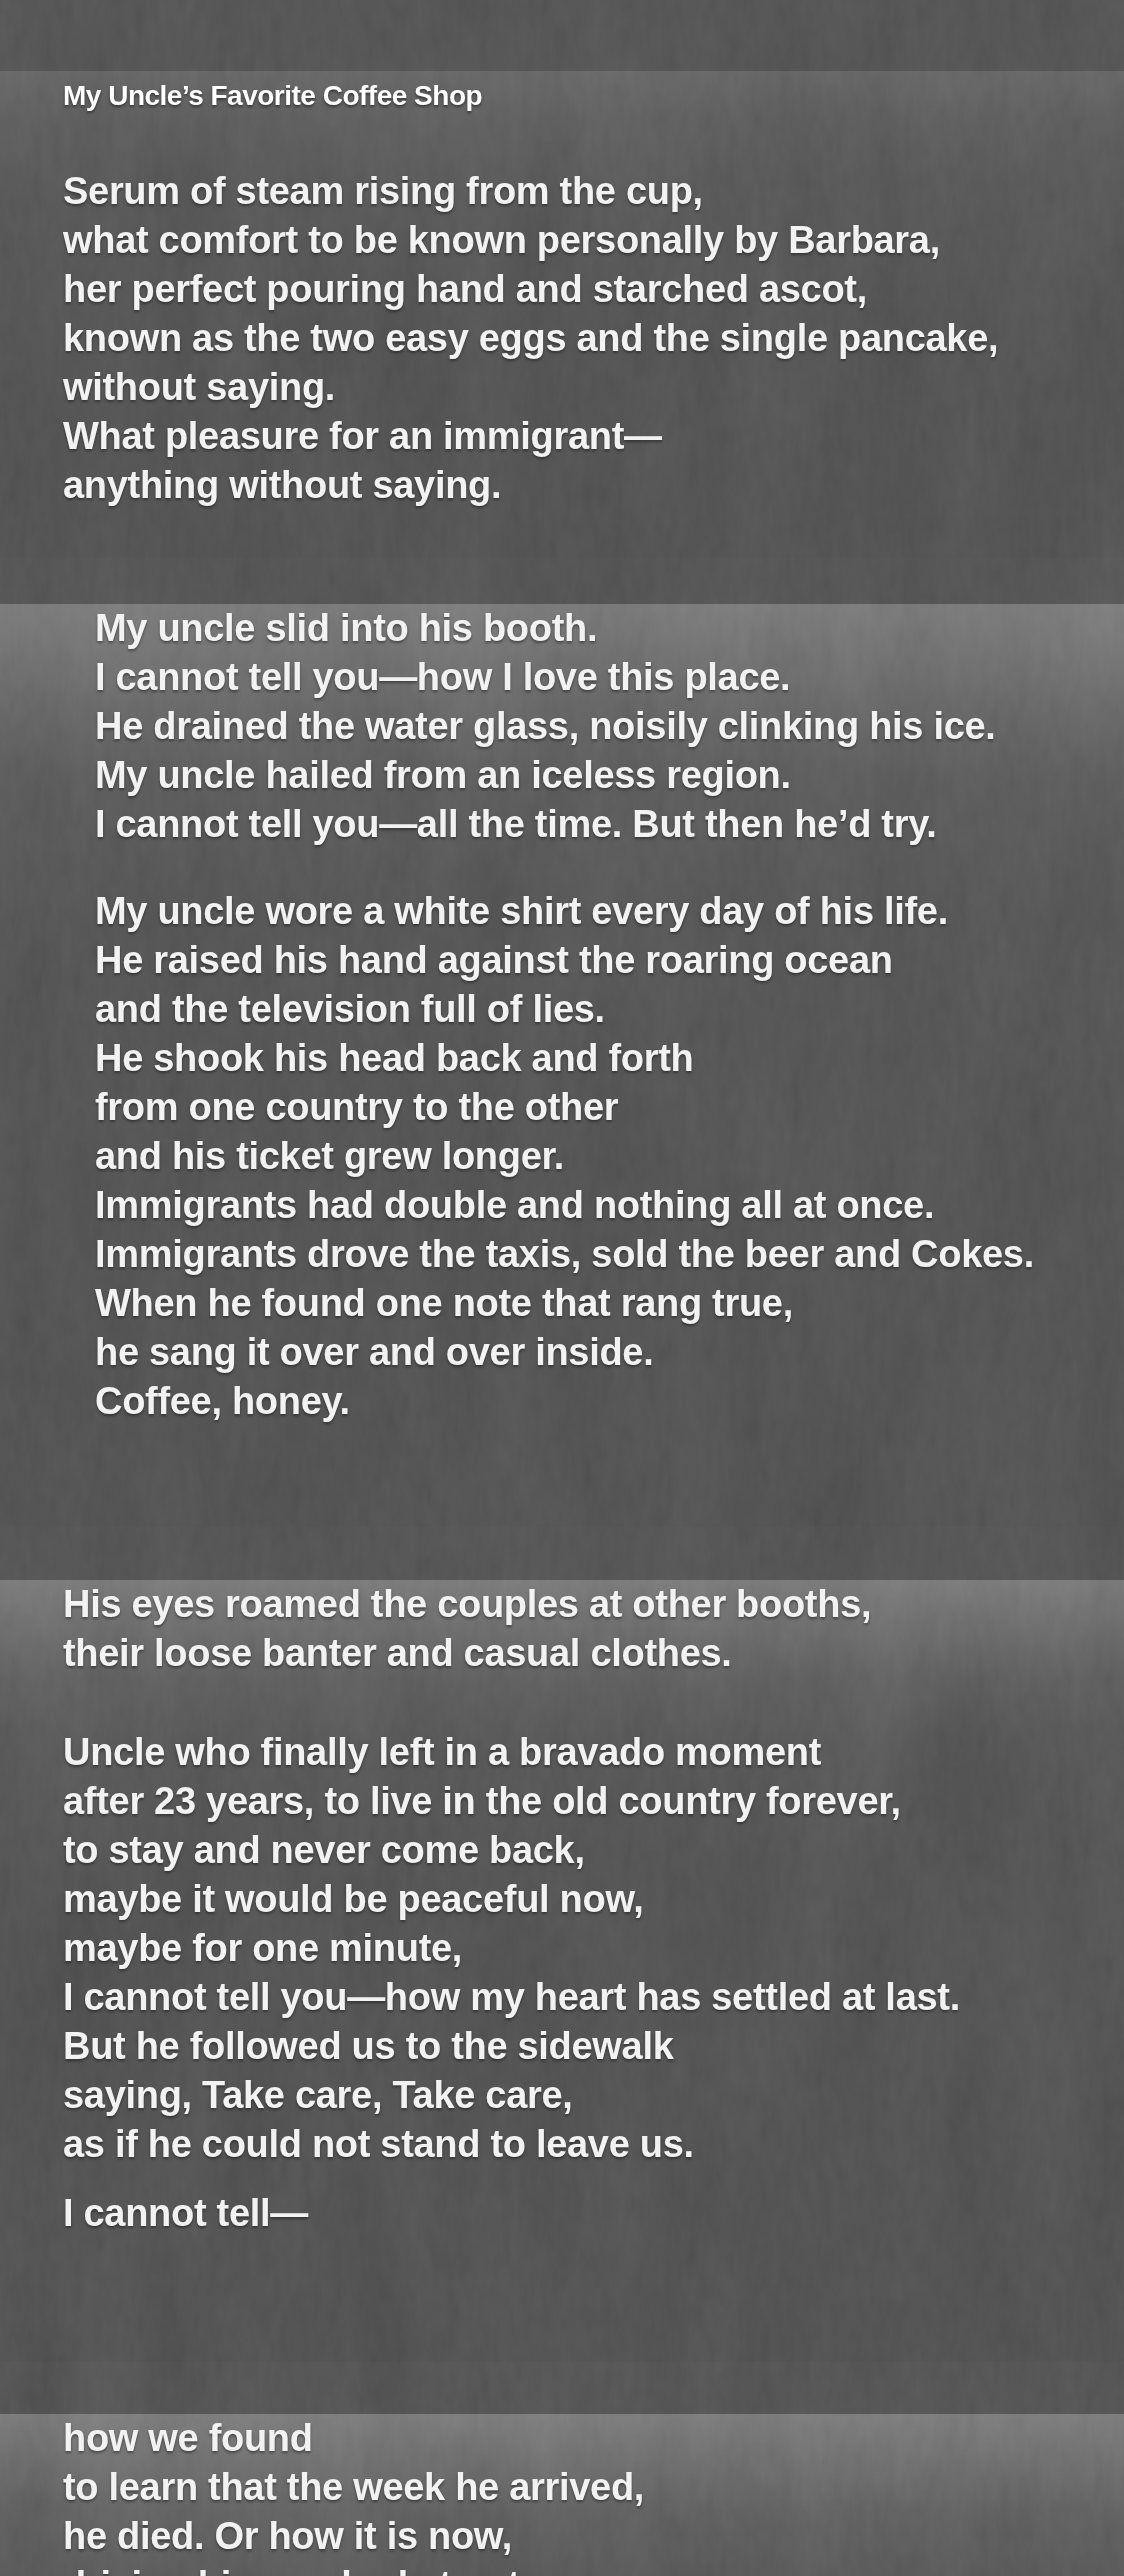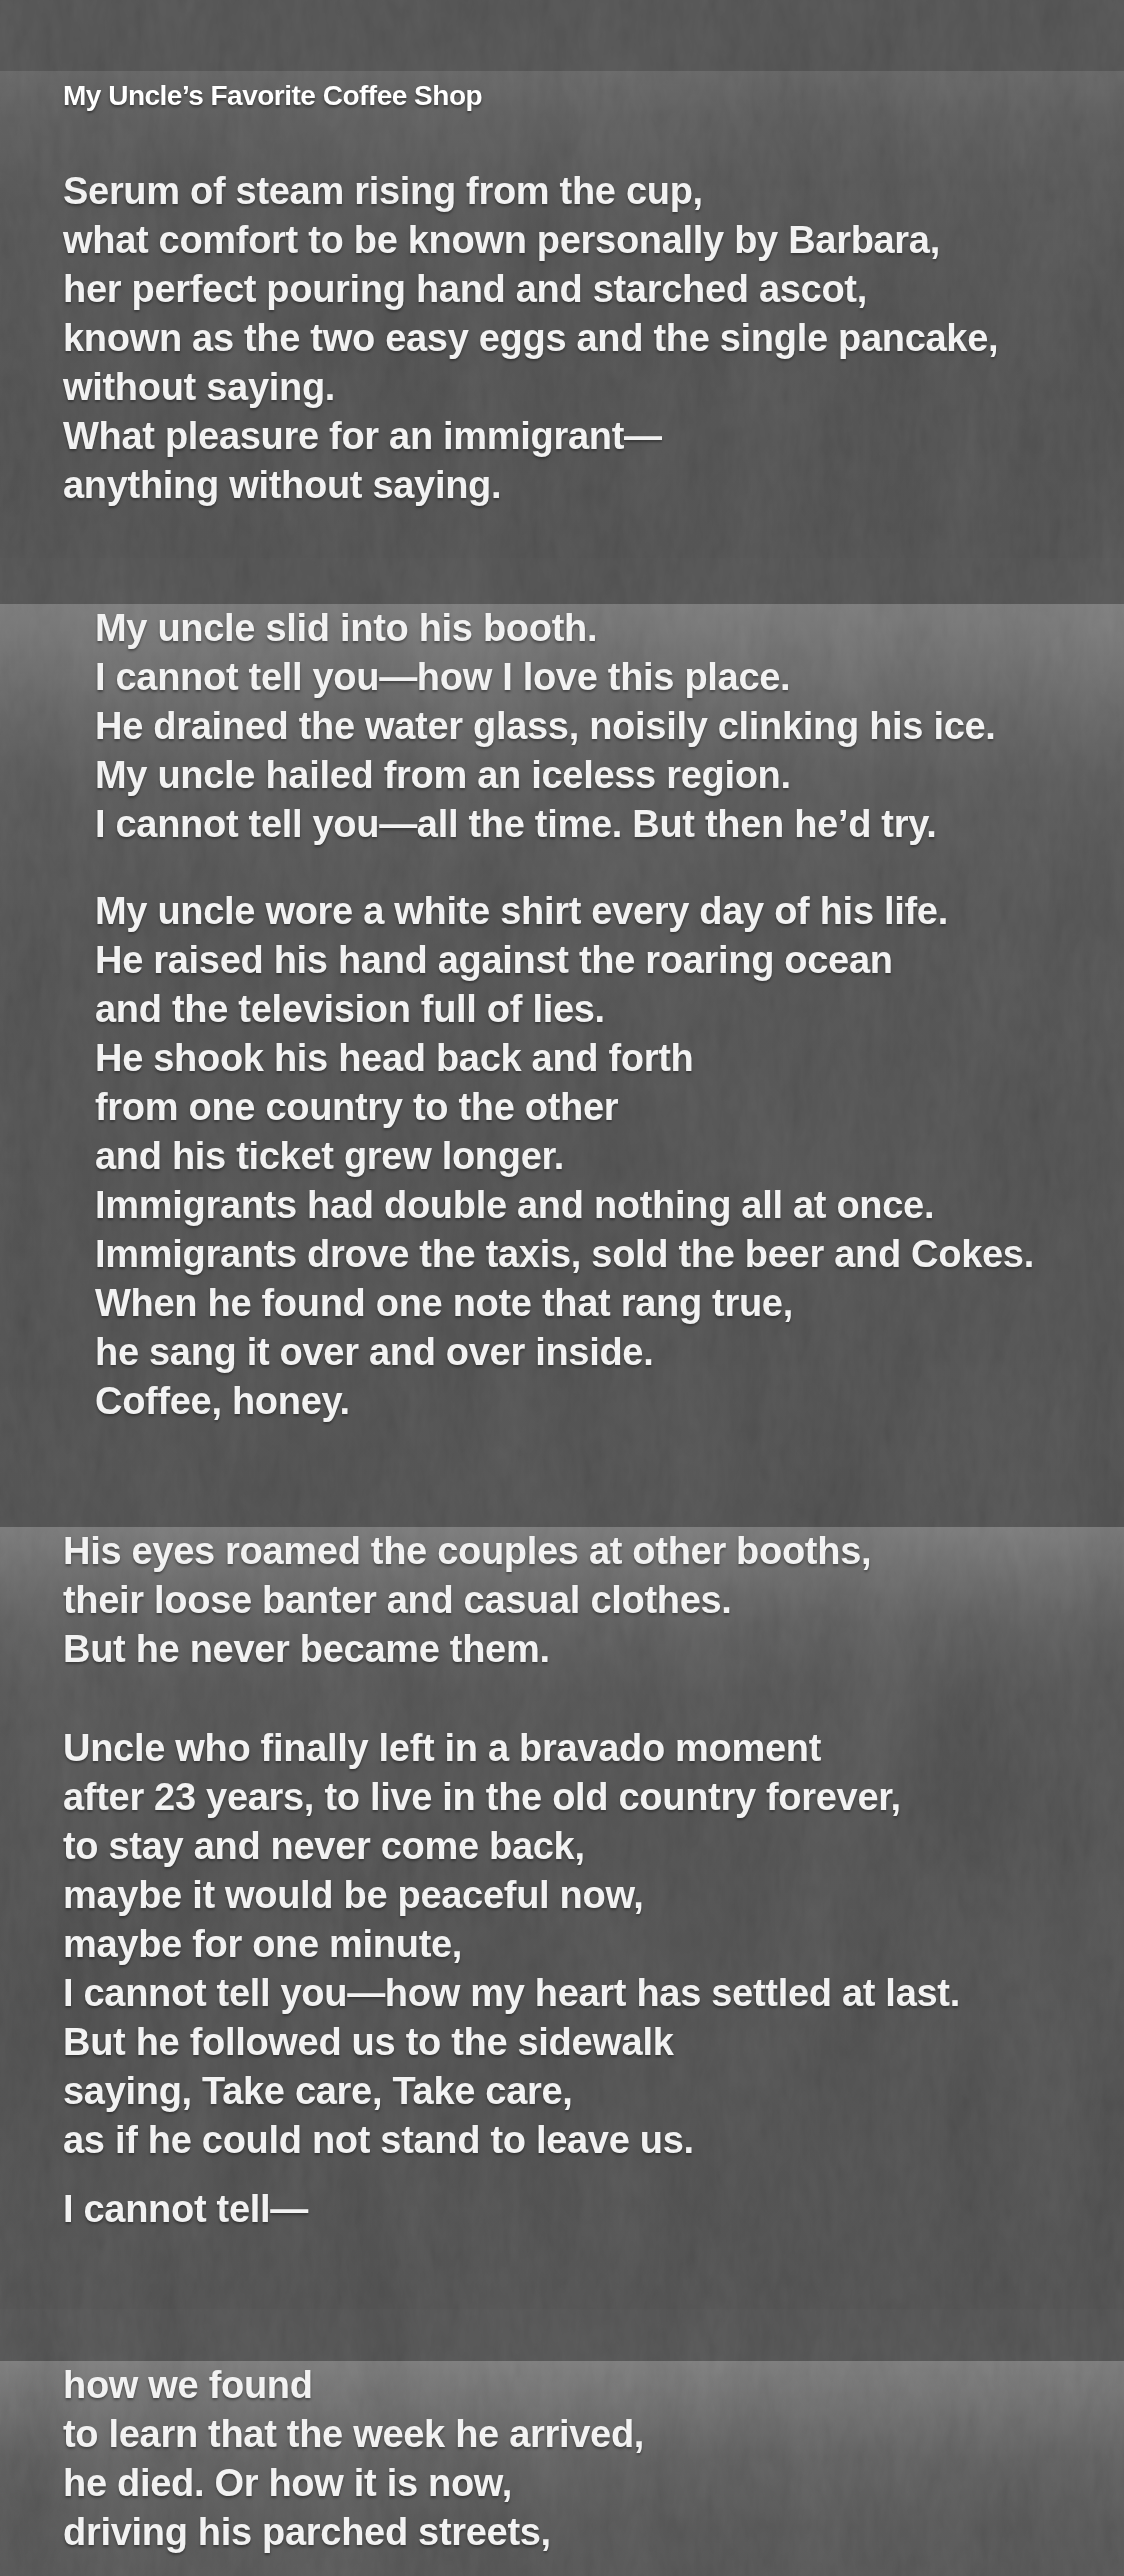--- a/index.html
+++ b/index.html
@@ -72,21 +72,21 @@
     font-weight: bold;
     letter-spacing: -0.3px;
     line-height: 49px;
     color: #f2f2f2;
     text-shadow: 0 1.9px 2.8px rgba(0,0,0,0.4);
     white-space: nowrap;
   }
   .s0 { margin-top: 47px; }
   .s1 { margin-top: 46px; }
   .s2 { margin-top: 38px; }
-  .s3 { }
+  .s3 { margin-top: 53px; }
   .s4 { margin-top: 50px; }
   .s5 { margin-top: 20px; }
   .s6 { margin-top: 52px; }
 </style>
 </head>
 <body>
 
 <div class="page">
 
   <div class="section" id="sectionA">
@@ -122,21 +122,20 @@
       <div class="line">When he found one note that rang true,</div>
       <div class="line">he sang it over and over inside.</div>
       <div class="line">Coffee, honey.</div>
     </div>
   </div>
 
   <div class="section" id="sectionC">
     <div class="stanza s3">
       <div class="line">His eyes roamed the couples at other booths,</div>
       <div class="line">their loose banter and casual clothes.</div>
-      <div class="line">But he never became them.</div>
     </div>
     <div class="stanza s4">
       <div class="line">Uncle who finally left in a bravado moment</div>
       <div class="line">after 23 years, to live in the old country forever,</div>
       <div class="line">to stay and never come back,</div>
       <div class="line">maybe it would be peaceful now,</div>
       <div class="line">maybe for one minute,</div>
       <div class="line">I cannot tell you—how my heart has settled at last.</div>
       <div class="line">But he followed us to the sidewalk</div>
       <div class="line">saying, Take care, Take care,</div>

